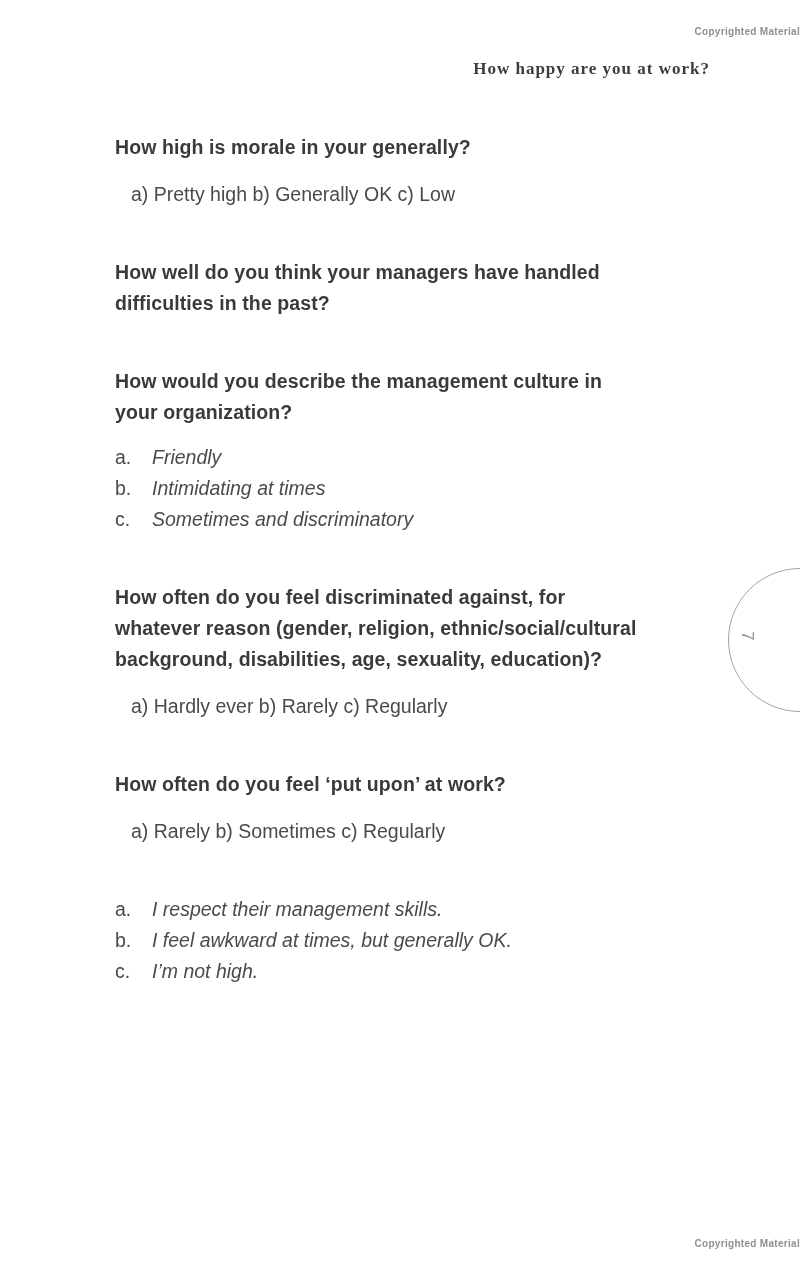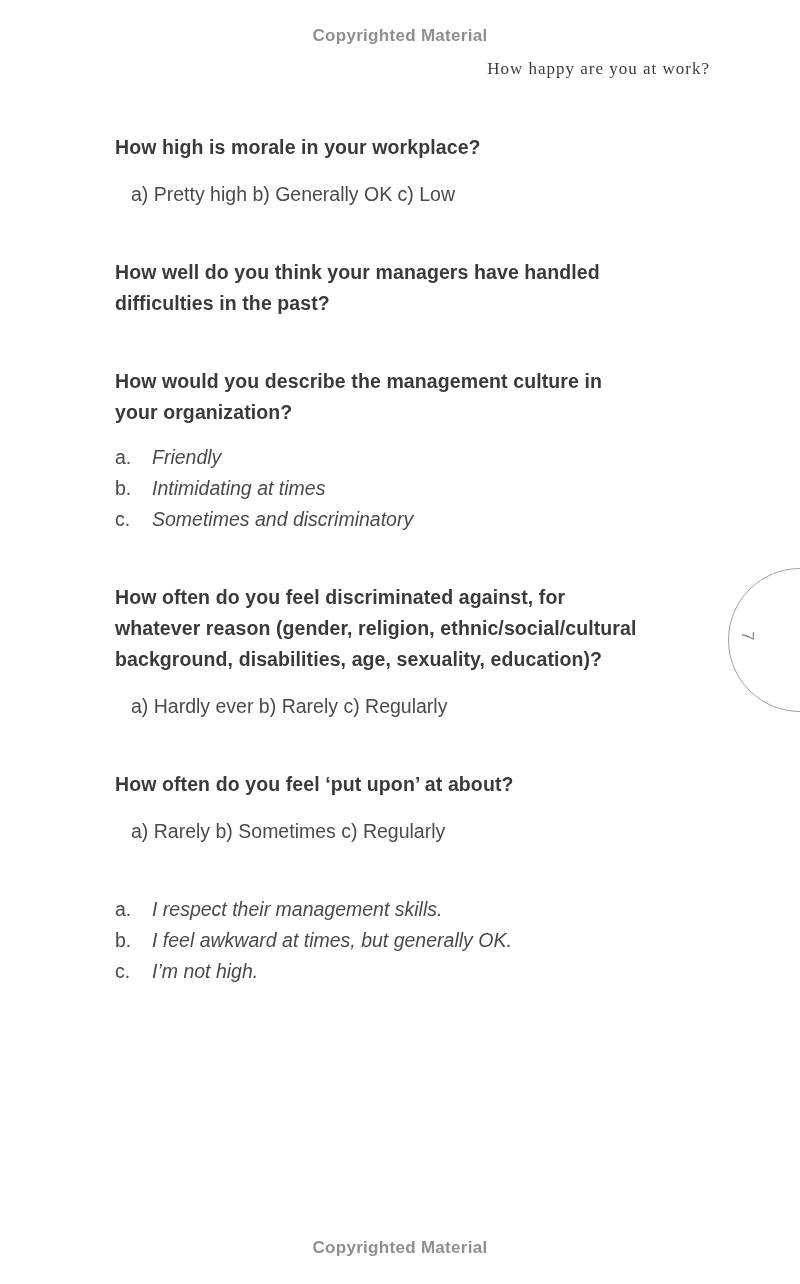--- a/index.html
+++ b/index.html
@@ -12,36 +12,36 @@
     width: 800px;
     height: 1284px;
     background: #ffffff;
     overflow: hidden;
     font-family: "Liberation Sans", "DejaVu Sans", sans-serif;
   }
   .copyright {
     position: absolute;
     left: 0;
     width: 100%;
-    text-align: center;
-    font-size: 17px;
+    text-align: right;
+    font-size: 10px;
     font-weight: 700;
     letter-spacing: 0.3px;
     color: #8f8f8f;
   }
   .copyright.top    { top: 26px; }
   .copyright.bottom { top: 1238px; }
 
   .running-head {
     position: absolute;
     top: 59px;
     right: 90px;
     font-family: "Liberation Serif", "DejaVu Serif", serif;
     font-size: 17px;
-    font-weight: 400;
+    font-weight: 700;
     letter-spacing: 1px;
     color: #3d3d3d;
   }
 
   .content {
     position: absolute;
     left: 115px;
     top: 132px;
     width: 620px;
   }
@@ -97,21 +97,21 @@
 
 <div class="page">
 
   <div class="copyright top">Copyrighted Material</div>
 
   <div class="running-head">How happy are you at work?</div>
 
   <main class="content">
 
     <section class="q-block">
-      <h2 class="q-heading">How high is morale in your workplace?</h2>
+      <h2 class="q-heading">How high is morale in your generally?</h2>
       <p class="q-answer">a) Pretty high b) Generally OK c) Low</p>
     </section>
 
     <section class="q-block">
       <h2 class="q-heading">How well do you think your managers have handled
 difficulties in the past?</h2>
     </section>
 
     <section class="q-block">
       <h2 class="q-heading">How would you describe the management culture in
@@ -133,21 +133,21 @@
     </section>
 
     <section class="q-block">
       <h2 class="q-heading">How often do you feel discriminated against, for
 whatever reason (gender, religion, ethnic/social/cultural
 background, disabilities, age, sexuality, education)?</h2>
       <p class="q-answer">a) Hardly ever b) Rarely c) Regularly</p>
     </section>
 
     <section class="q-block">
-      <h2 class="q-heading">How often do you feel ‘put upon’ at about?</h2>
+      <h2 class="q-heading">How often do you feel ‘put upon’ at work?</h2>
       <p class="q-answer">a) Rarely b) Sometimes c) Regularly</p>
     </section>
 
     <section class="q-block">
       <div class="q-options">
         <div class="option-row">
           <span class="option-marker">a.</span>
           <span class="option-text">I respect their management skills.</span>
         </div>
         <div class="option-row">

